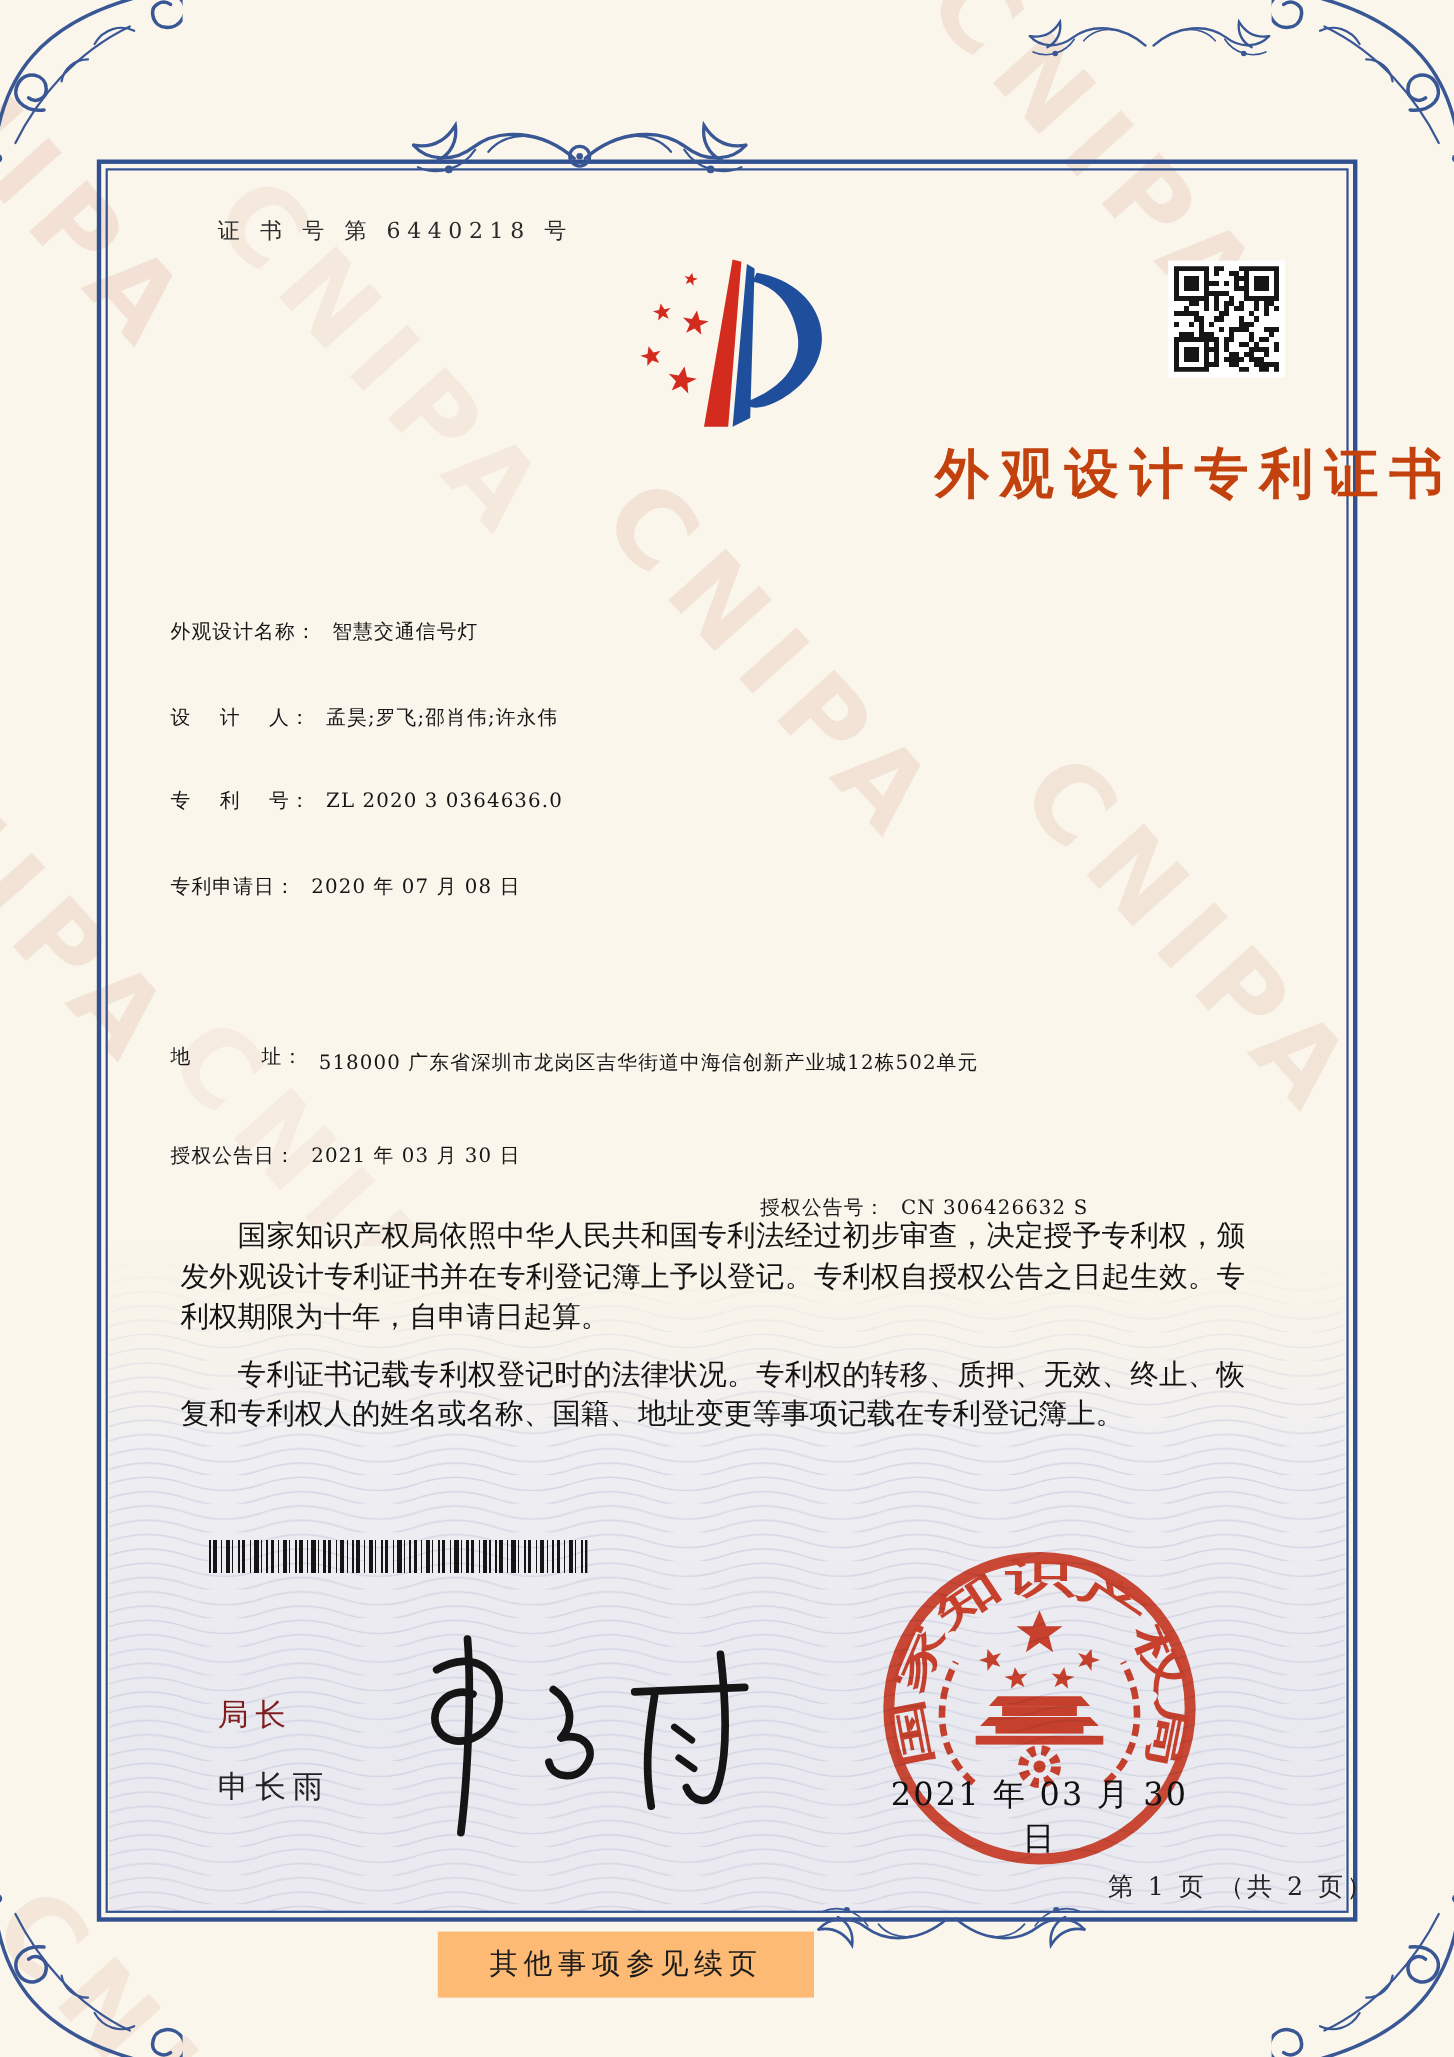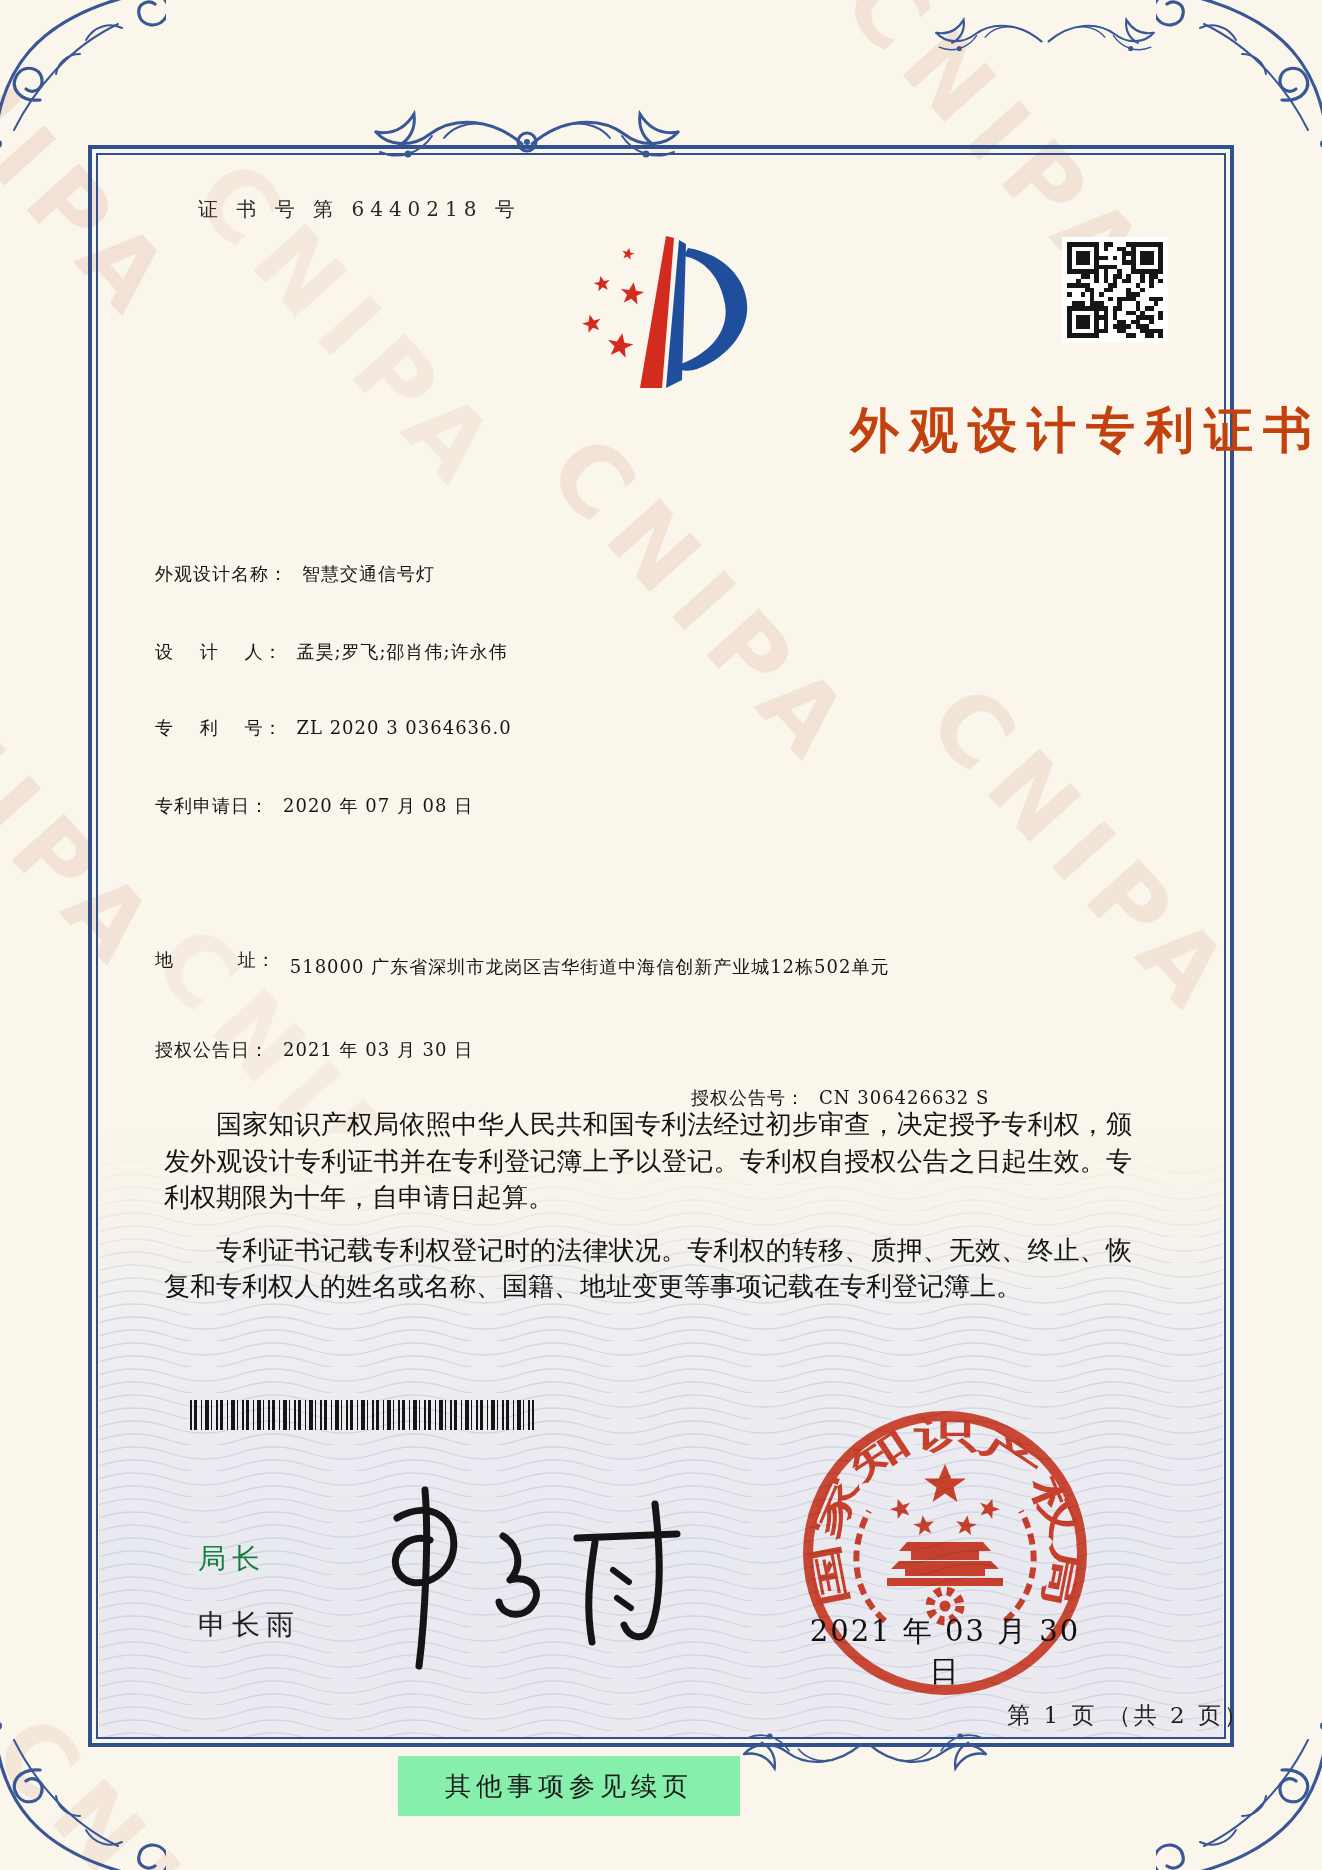--- a/index.html
+++ b/index.html
@@ -36,33 +36,33 @@
   #body-text{position:absolute;left:148px;top:1090px;width:1000px;font-size:26px;
              line-height:36.6px;text-align:justify;color:#141414;}
   #body-text p{margin:16px;text-indent:52px;}
   
   #barcode{position:absolute;left:190px;top:1400px;width:344px;height:30px;
     background:repeating-linear-gradient(90deg,#151515 0 2px,rgba(0,0,0,0) 2px 4px,
       #151515 4px 7px,rgba(0,0,0,0) 7px 11px,#151515 11px 12px,rgba(0,0,0,0) 12px 15px,
       #151515 15px 19px,rgba(0,0,0,0) 19px 21px,#151515 21px 22px,rgba(0,0,0,0) 22px 26px);}
   
   #director-title{position:absolute;left:198px;top:1540px;font-size:28px;letter-spacing:6px;
-     font-family:"DejaVu Sans","Liberation Sans",sans-serif;font-weight:500;color:#15803d;}
+     font-family:"DejaVu Sans","Liberation Sans",sans-serif;font-weight:500;color:#7f1d1d;}
   #director-name{position:absolute;left:198px;top:1606px;font-size:28px;letter-spacing:6px;
      font-family:"DejaVu Sans","Liberation Sans",sans-serif;font-weight:500;color:#222;}
   #signature{position:absolute;left:345px;top:1478px;width:390px;height:195px;}
   
   #seal{position:absolute;left:798px;top:1406px;width:294px;height:294px;
         mix-blend-mode:multiply;opacity:0.93;}
   #seal-date{position:absolute;left:790px;top:1612px;width:310px;text-align:center;
         font-size:29px;letter-spacing:2px;color:#101010;z-index:5;}
   
   #page-num{position:absolute;left:88px;top:1700px;width:1146px;text-align:right;
         font-size:23px;letter-spacing:3px;color:#222;margin-left:16px;}
-  #cont-box{position:absolute;left:398px;top:1756px;width:342px;height:60px;background:#86efac;}
+  #cont-box{position:absolute;left:398px;top:1756px;width:342px;height:60px;background:#fdba74;}
   #cont-note{width:100%;text-align:center;line-height:60px;font-size:26px;letter-spacing:5px;color:#1c1c1c;}
   .orn{position:absolute;color:#3a5795;}
 </style>
 </head>
 <body>
 
 <svg width="0" height="0" style="position:absolute" aria-hidden="true">
   <defs>
     <path id="star5" d="M0,-10 L2.94,-3.09 10,-3.09 4.05,1.18 5.88,8.09 0,4 -5.88,8.09 -4.05,1.18 -10,-3.09 -2.94,-3.09 Z"></path>
     <g id="cornerG" stroke="#3a5795" fill="none" stroke-width="3.2" stroke-linecap="round">

